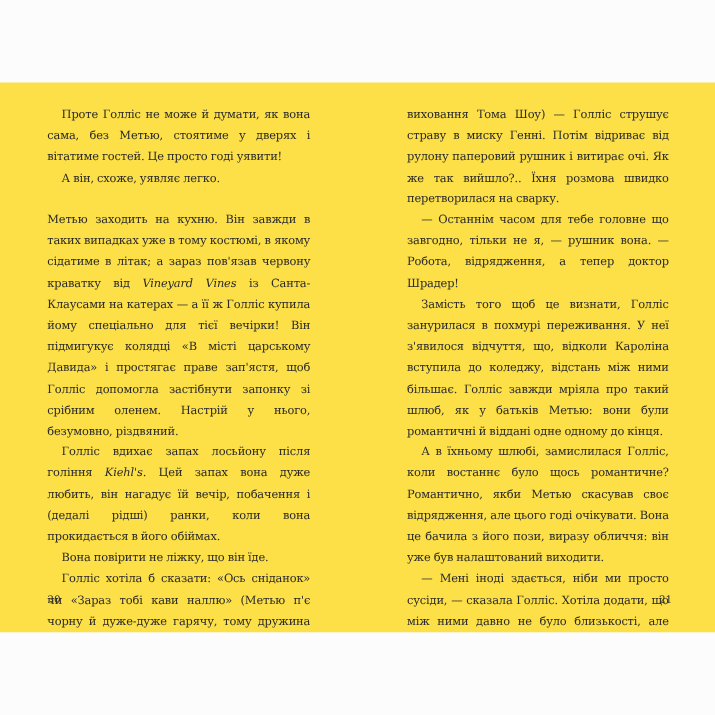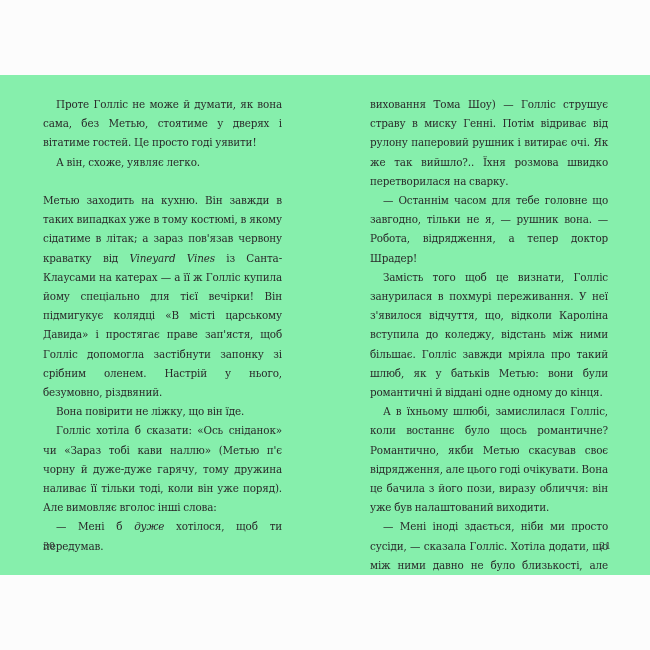--- a/index.html
+++ b/index.html
@@ -13,21 +13,21 @@
     .band-top {
       position: absolute; left: 0; top: 0; width: 650px; height: 75px;
       background: #fcfcfc;
     }
     .band-bottom {
       position: absolute; left: 0; top: 575px; width: 650px; height: 75px;
       background: #fcfcfc;
     }
     .spread {
       position: absolute; left: 0; top: 75px; width: 650px; height: 500px;
-      background: #86efac;
+      background: #fde047;
     }
     .page {
       position: absolute;
       top: 0;
       height: 500px;
       font-family: "DejaVu Serif", serif;
       color: #2a2a2a;
     }
     .page-left { left: 0; width: 325px; }
     .page-right { left: 325px; width: 325px; }
@@ -64,20 +64,21 @@
 
 <div class="band-top"></div>
 
 <div class="spread">
 
   <div class="page page-left">
     <div class="text-block">
       <p class="indent">Проте Голліс не може й думати, як вона сама, без Метью, стоятиме у дверях і вітатиме гостей. Це просто годі уявити!</p>
       <p class="indent">А він, схоже, уявляє легко.</p>
       <p class="gap"><span>Метью заходить на кухню. Він завжди в таких випадках уже в тому костюмі, в якому сідатиме в літак; а зараз пов'язав червону краватку від </span><em>Vineyard Vines</em><span> із Санта-Клаусами на катерах — а її ж Голліс купила йому спеціально для тієї вечірки! Він підмигукує колядці «В місті царському Давида» і простягає праве зап'ястя, щоб Голліс допомогла застібнути запонку зі срібним оленем. Настрій у нього, безумовно, різдвяний.</span></p>
+      <p class="indent"><span>Голліс вдихає запах лосьйону після гоління </span><em>Kiehl's</em><span>. Цей запах вона дуже любить, він нагадує їй вечір, побачення і (дедалі рідші) ранки, коли вона прокидається в його обіймах.</span></p>
       <p class="indent">Вона повірити не ліжку, що він їде.</p>
       <p class="indent">Голліс хотіла б сказати: «Ось сніданок» чи «Зараз тобі кави наллю» (Метью п'є чорну й дуже-дуже гарячу, тому дружина наливає її тільки тоді, коли він уже поряд). Але вимовляє вголос інші слова:</p>
       <p class="indent"><span>— Мені б </span><em>дуже</em><span> хотілося, щоб ти передумав.</span></p>
 
     </div>
     <div class="page-number">30</div>
   </div>
 
   <div class="page page-right">
     <div class="text-block">

